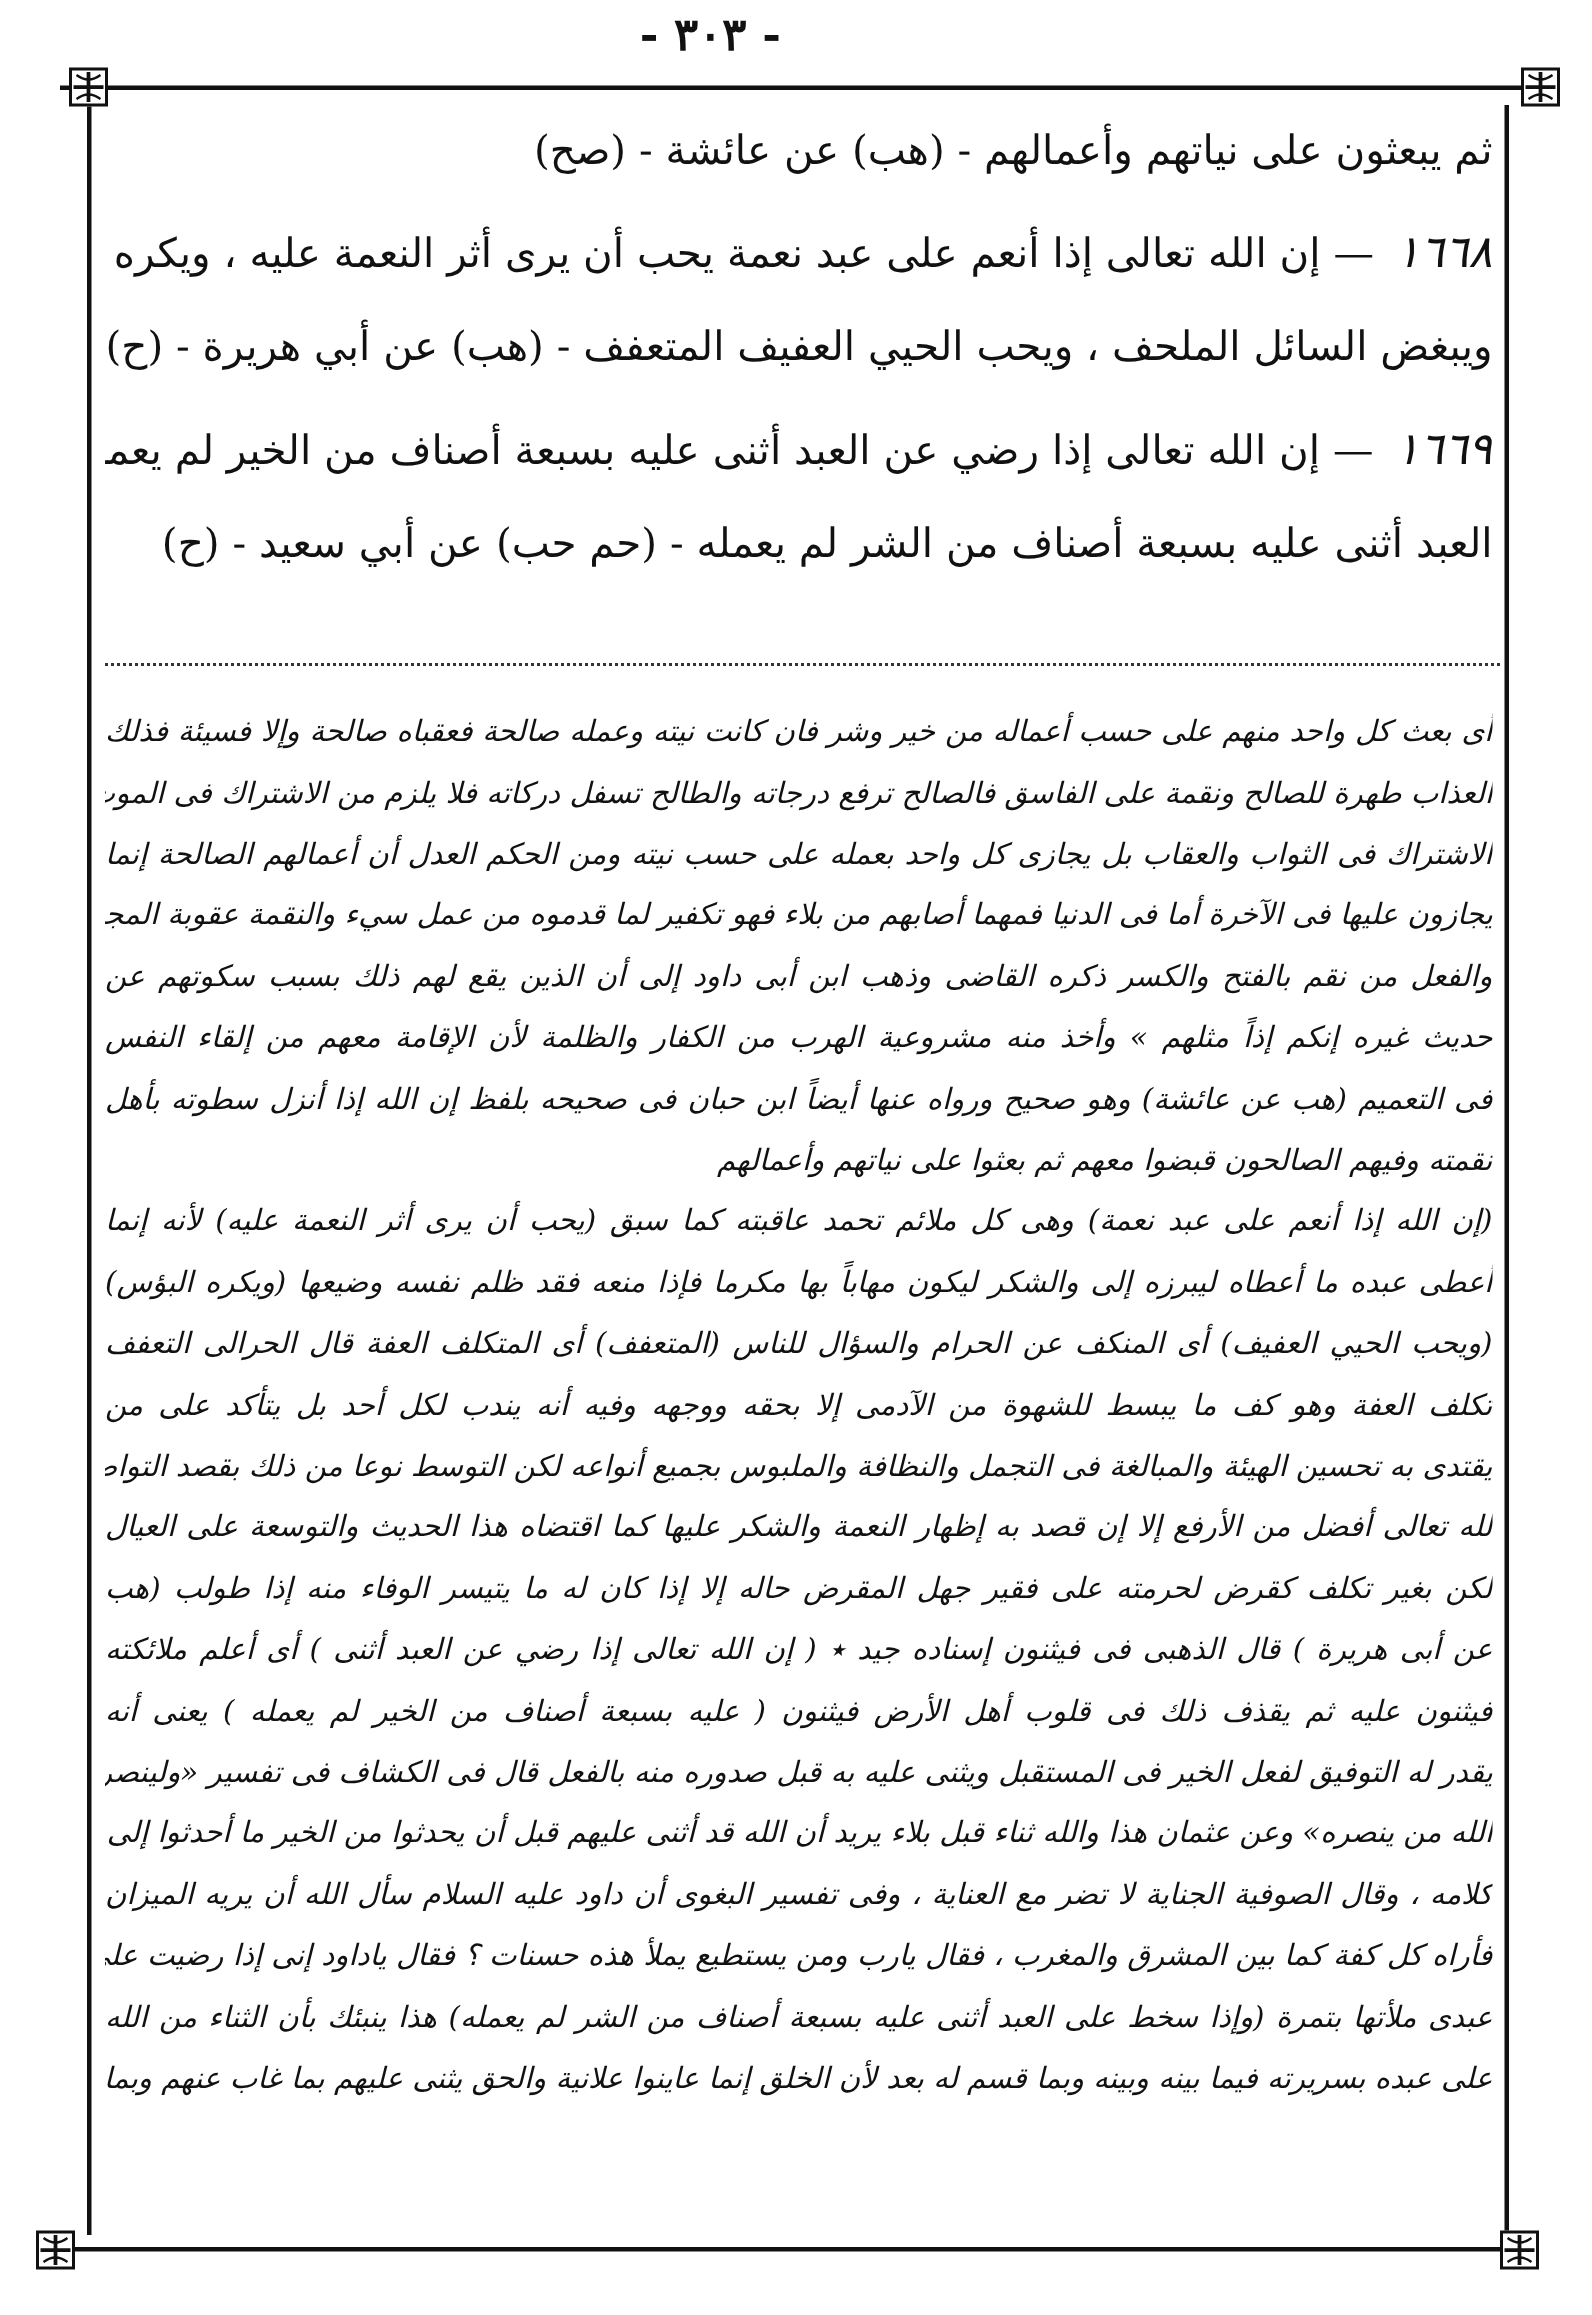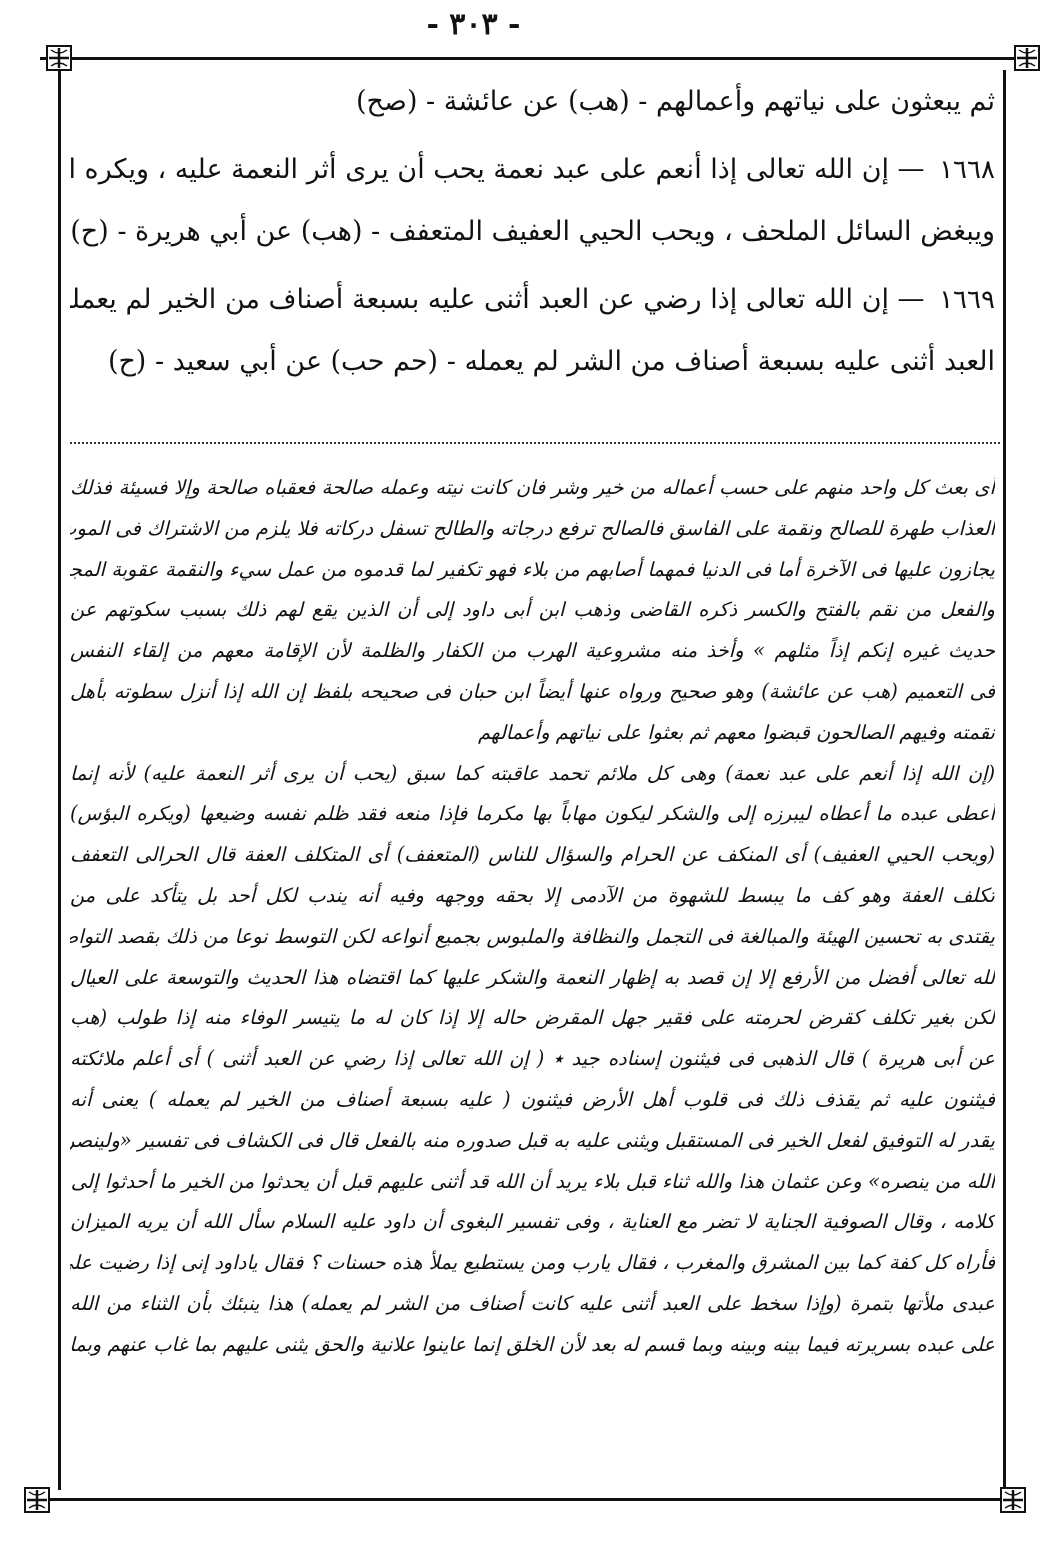--- a/index.html
+++ b/index.html
@@ -73,22 +73,23 @@
       font-size: 27px;
       line-height: 54px;
     }
     .hadith-line {
       white-space: nowrap;
       overflow: hidden;
       padding-top: 8px;
     }
     .hadith-line.gap { margin-top: 6px; }
     .hadith-num {
-      font-size: 26px;
+      font-size: 30px;
       margin-left: 6px;
+      font-style: italic;
     }
     .separator {
       position: absolute;
       left: 70px;
       width: 930px;
       top: 442px;
       border-top: 2px dotted #333;
       height: 0;
     }
     .commentary {
@@ -161,33 +162,34 @@
   <div class="hadith-line">
     <span>العبد أثنى عليه بسبعة أصناف من الشر لم يعمله - (حم حب) عن أبي سعيد - (ح)</span>
   </div>
 </div>
 
 <div class="separator"></div>
 
 <div class="content commentary" id="commentary">
     <p>أى بعث كل واحد منهم على حسب أعماله من خير وشر فان كانت نيته وعمله صالحة فعقباه صالحة وإلا فسيئة فذلك</p>
     <p>العذاب طهرة للصالح ونقمة على الفاسق فالصالح ترفع درجاته والطالح تسفل دركاته فلا يلزم من الاشتراك فى الموت</p>
+    <p>الاشتراك فى الثواب والعقاب بل يجازى كل واحد بعمله على حسب نيته ومن الحكم العدل أن أعمالهم الصالحة إنما</p>
     <p>يجازون عليها فى الآخرة أما فى الدنيا فمهما أصابهم من بلاء فهو تكفير لما قدموه من عمل سيء والنقمة عقوبة المجرم</p>
     <p>والفعل من نقم بالفتح والكسر ذكره القاضى وذهب ابن أبى داود إلى أن الذين يقع لهم ذلك بسبب سكوتهم عن</p>
     <p>حديث غيره إنكم إذاً مثلهم » وأخذ منه مشروعية الهرب من الكفار والظلمة لأن الإقامة معهم من إلقاء النفس</p>
     <p>فى التعميم (هب عن عائشة) وهو صحيح ورواه عنها أيضاً ابن حبان فى صحيحه بلفظ إن الله إذا أنزل سطوته بأهل</p>
     <p class="last-of-para">نقمته وفيهم الصالحون قبضوا معهم ثم بعثوا على نياتهم وأعمالهم</p>
     <p>(إن الله إذا أنعم على عبد نعمة) وهى كل ملائم تحمد عاقبته كما سبق (يحب أن يرى أثر النعمة عليه) لأنه إنما</p>
     <p>أعطى عبده ما أعطاه ليبرزه إلى والشكر ليكون مهاباً بها مكرما فإذا منعه فقد ظلم نفسه وضيعها (ويكره البؤس)</p>
     <p>(ويحب الحيي العفيف) أى المنكف عن الحرام والسؤال للناس (المتعفف) أى المتكلف العفة قال الحرالى التعفف</p>
     <p>تكلف العفة وهو كف ما يبسط للشهوة من الآدمى إلا بحقه ووجهه وفيه أنه يندب لكل أحد بل يتأكد على من</p>
     <p>يقتدى به تحسين الهيئة والمبالغة فى التجمل والنظافة والملبوس بجميع أنواعه لكن التوسط نوعا من ذلك بقصد التواضع</p>
     <p>لله تعالى أفضل من الأرفع إلا إن قصد به إظهار النعمة والشكر عليها كما اقتضاه هذا الحديث والتوسعة على العيال</p>
     <p>لكن بغير تكلف كقرض لحرمته على فقير جهل المقرض حاله إلا إذا كان له ما يتيسر الوفاء منه إذا طولب (هب</p>
     <p>عن أبى هريرة ) قال الذهبى فى فيثنون إسناده جيد  ٭  ( إن الله تعالى إذا رضي عن العبد أثنى ) أى أعلم ملائكته</p>
     <p>فيثنون عليه ثم يقذف ذلك فى قلوب أهل الأرض فيثنون  ( عليه بسبعة أصناف من الخير لم يعمله ) يعنى أنه</p>
     <p>يقدر له التوفيق لفعل الخير فى المستقبل ويثنى عليه به قبل صدوره منه بالفعل قال فى الكشاف فى تفسير «ولينصرن</p>
     <p>الله من ينصره» وعن عثمان هذا والله ثناء قبل بلاء يريد أن الله قد أثنى عليهم قبل أن يحدثوا من الخير ما أحدثوا إلى هنا</p>
     <p>كلامه ، وقال الصوفية الجناية لا تضر مع العناية ، وفى تفسير البغوى أن داود عليه السلام سأل الله أن يريه الميزان</p>
     <p>فأراه كل كفة كما بين المشرق والمغرب ، فقال يارب ومن يستطيع يملأ هذه حسنات ؟ فقال ياداود إنى إذا رضيت على</p>
-    <p>عبدى ملأتها بتمرة (وإذا سخط على العبد أثنى عليه كانت أصناف من الشر لم يعمله) هذا ينبئك بأن الثناء من الله</p>
+    <p>عبدى ملأتها بتمرة (وإذا سخط على العبد أثنى عليه بسبعة أصناف من الشر لم يعمله) هذا ينبئك بأن الثناء من الله</p>
     <p>على عبده بسريرته فيما بينه وبينه وبما قسم له بعد لأن الخلق إنما عاينوا علانية والحق يثنى عليهم بما غاب عنهم وبما</p>
   </div>
 
 </body></html>

